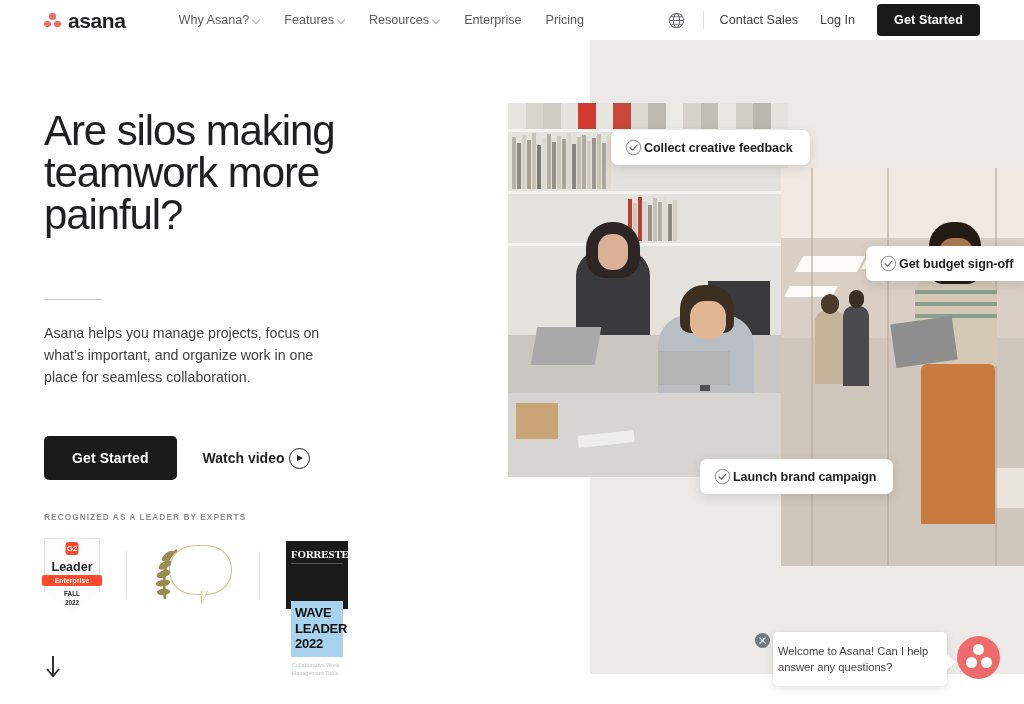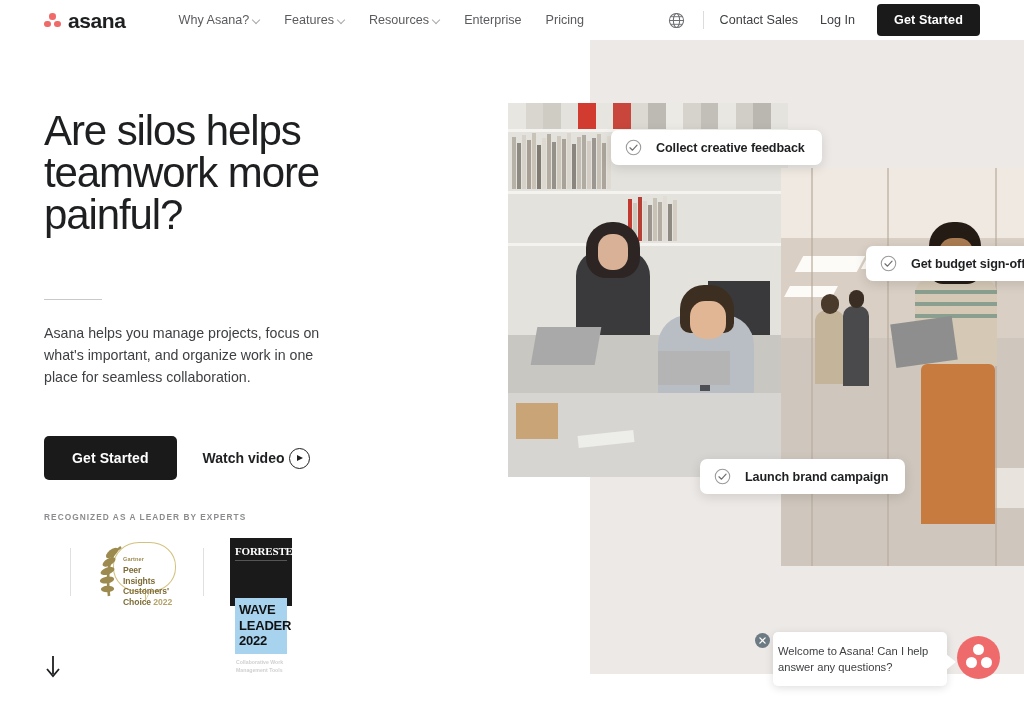--- a/index.html
+++ b/index.html
@@ -253,21 +253,21 @@
   .pb-woman-pants { position:absolute; left:140px; top:196px; width:74px; height:160px; background:#c87b3e; border-radius:6px 6px 0 0; }
   .pb-laptop { position:absolute; left:112px; top:152px; width:62px; height:44px; background:#8e8e8e; transform:rotate(-8deg); }
   .pb-p1 { position:absolute; left:34px; top:142px; width:30px; height:74px; background:#c4b49a; border-radius:12px 12px 0 0; }
   .pb-p1h { position:absolute; left:40px; top:126px; width:18px; height:20px; background:#4a3a2c; border-radius:9px; }
   .pb-p2 { position:absolute; left:62px; top:138px; width:26px; height:80px; background:#4a4a4d; border-radius:10px 10px 0 0; }
   .pb-p2h { position:absolute; left:68px; top:122px; width:15px; height:18px; background:#3a2e24; border-radius:8px; }
 
   
   .chip {
     position: absolute;
-    display: flex; align-items: center; gap: 14px;
+    display: flex; align-items: center; gap: 2px;
     background: #ffffff;
     border-radius: 7px;
     padding: 9px 17px 9px 14px;
     box-shadow: 0 3px 12px rgba(0,0,0,.12);
     z-index: 25;
     white-space: nowrap;
   }
   .chip-label { font-size: 12.6px; font-weight: 700; color: #1e1f21; letter-spacing: -.1px; }
   .chip-1 { left: 611px; top: 130px; }
   .chip-2 { left: 866px; top: 246px; }
@@ -356,61 +356,62 @@
         <line x1="3.6" y1="17.4" x2="20.4" y2="17.4" stroke="#6e6f72" stroke-width="1.3"></line>
       </svg>
       <span class="nav-divider"></span>
       <a class="nav-link">Contact Sales</a>
       <a class="nav-link">Log In</a>
       <button class="btn-dark">Get Started</button>
     </div>
   </header>
 
   <section class="hero-left">
-    <h1 class="headline">Are silos helps teamwork more painful?</h1>
+    <h1 class="headline">Are silos making teamwork more painful?</h1>
     <div class="rule"></div>
     <p class="subcopy">Asana helps you manage projects, focus on what's important, and organize work in one place for seamless collaboration.</p>
 
     <div class="cta-row">
       <button class="btn-started">Get Started</button>
       <div class="watch">
         <span class="watch-label">Watch video</span>
         <span class="play-circle"></span>
       </div>
     </div>
   </section>
 
   <section class="awards">
     <div class="awards-label">RECOGNIZED AS A LEADER BY EXPERTS</div>
     <div class="awards-row">
 
+      <div class="badge-g2">
+        <span class="g2-shield"></span>
+        <span class="g2-logo">G2</span>
+        <span class="g2-leader">Leader</span>
+        <span class="g2-band">Enterprise</span>
+        <span class="g2-sub">
+          <span>FALL</span><br><span>2022</span>
+        </span>
+      </div>
 
       <span class="badge-sep"></span>
 
       <div class="badge-gartner">
         <span class="gart-bubble"></span>
         <span class="gart-tail"></span>
         <svg class="gart-laurel" width="26" height="56" viewBox="0 0 26 56">
           <path d="M21 3 C10 10, 6 24, 9 52" fill="none" stroke="#9c8a4e" stroke-width="2.6"></path>
           <g fill="#9c8a4e">
             <ellipse cx="12" cy="9" rx="7.2" ry="3.4" transform="rotate(-38 12 9)"></ellipse>
             <ellipse cx="9" cy="18" rx="7.2" ry="3.4" transform="rotate(-30 9 18)"></ellipse>
             <ellipse cx="7.5" cy="27" rx="7.2" ry="3.4" transform="rotate(-20 7.5 27)"></ellipse>
             <ellipse cx="7" cy="36" rx="7.2" ry="3.4" transform="rotate(-10 7 36)"></ellipse>
             <ellipse cx="7.5" cy="45" rx="6.6" ry="3.2" transform="rotate(-2 7.5 45)"></ellipse>
           </g>
         </svg>
-        <span class="gart-text">
-          <span class="gart-brand">Gartner</span>
-          <span class="gart-line" style="display:block">Peer Insights</span>
-          <span class="gart-line" style="display:block">Customers'</span>
-          <span class="gart-line" style="display:block">
-            <span>Choice</span> <span class="yr">2022</span>
-          </span>
-        </span>
       </div>
 
       <span class="badge-sep"></span>
 
       <div class="badge-forr">
         <div class="forr-top">FORRESTER</div>
         <div class="forr-mid">
           <span style="display:block">WAVE</span>
           <span style="display:block">LEADER 2022</span>
         </div>

